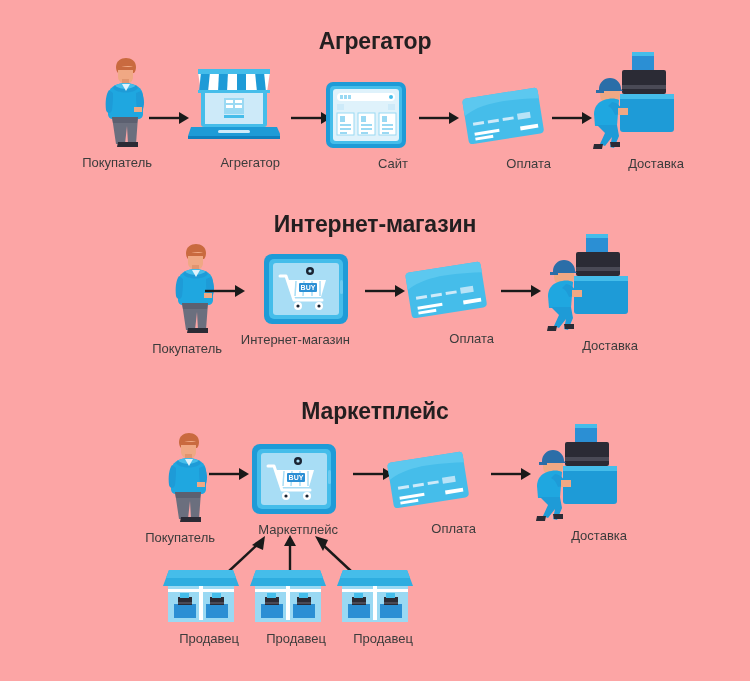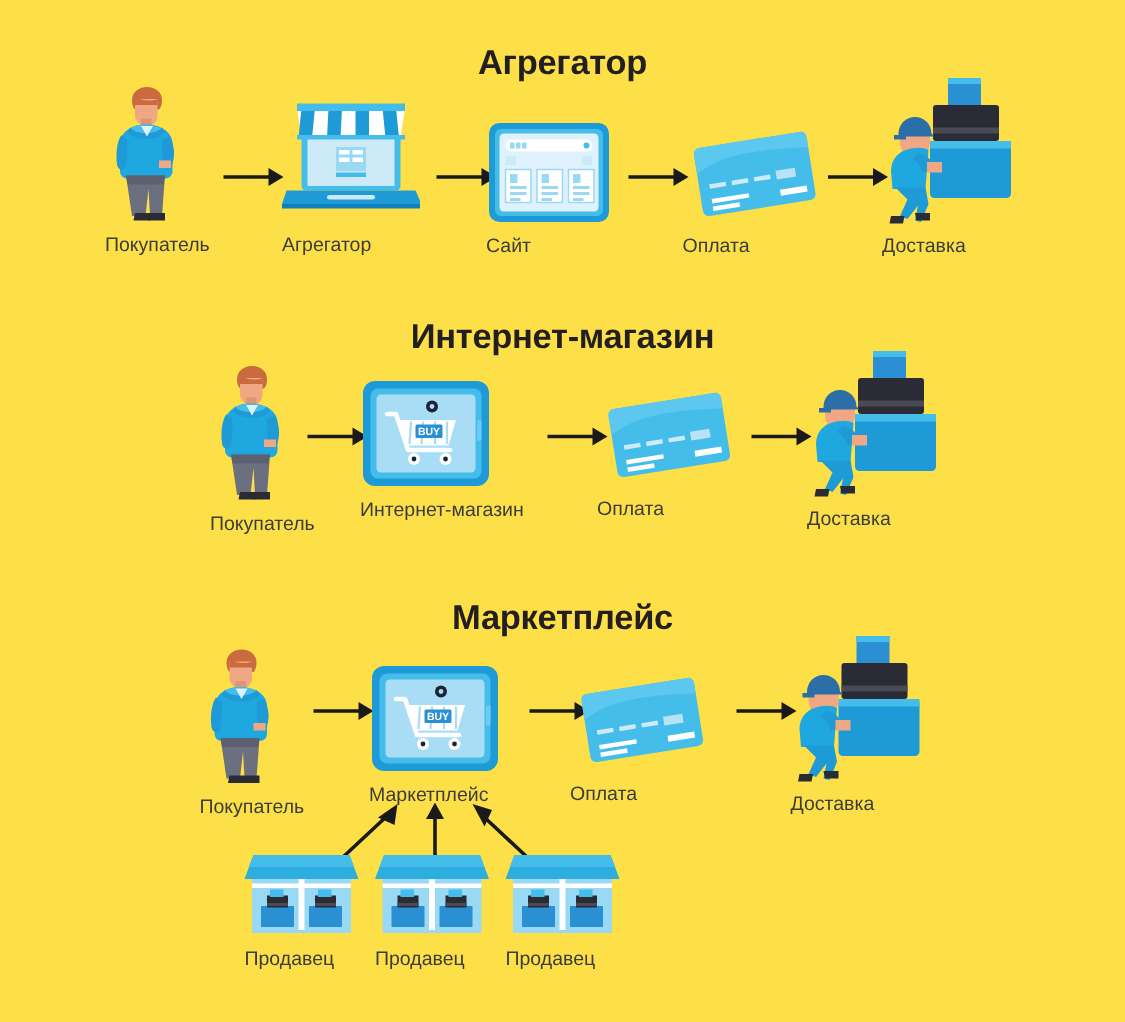--- a/index.html
+++ b/index.html
@@ -6,38 +6,38 @@
   html, body {
     margin: 0; padding: 0;
     width: 750px; height: 681px;
     background: #ffffff;
     font-family: "Liberation Sans", sans-serif;
     overflow: hidden;
   }
   #page {
     position: relative;
     width: 750px; height: 681px;
-    background: #fde047;
+    background: #fca5a5;
   }
 
   .section-title {
     position: absolute;
     width: 100%;
     text-align: center;
     font-size: 23px;
     font-weight: bold;
     color: #231f20;
     letter-spacing: -0.2px;
   }
 
   .node {
     position: absolute;
     display: flex;
     flex-direction: column;
-    align-items: flex-start;
+    align-items: flex-end;
   }
   .node .art {
     position: relative;
     display: flex;
     align-items: flex-end;
     justify-content: center;
   }
   .node .caption {
     margin-top: 6px;
     font-size: 13px;

